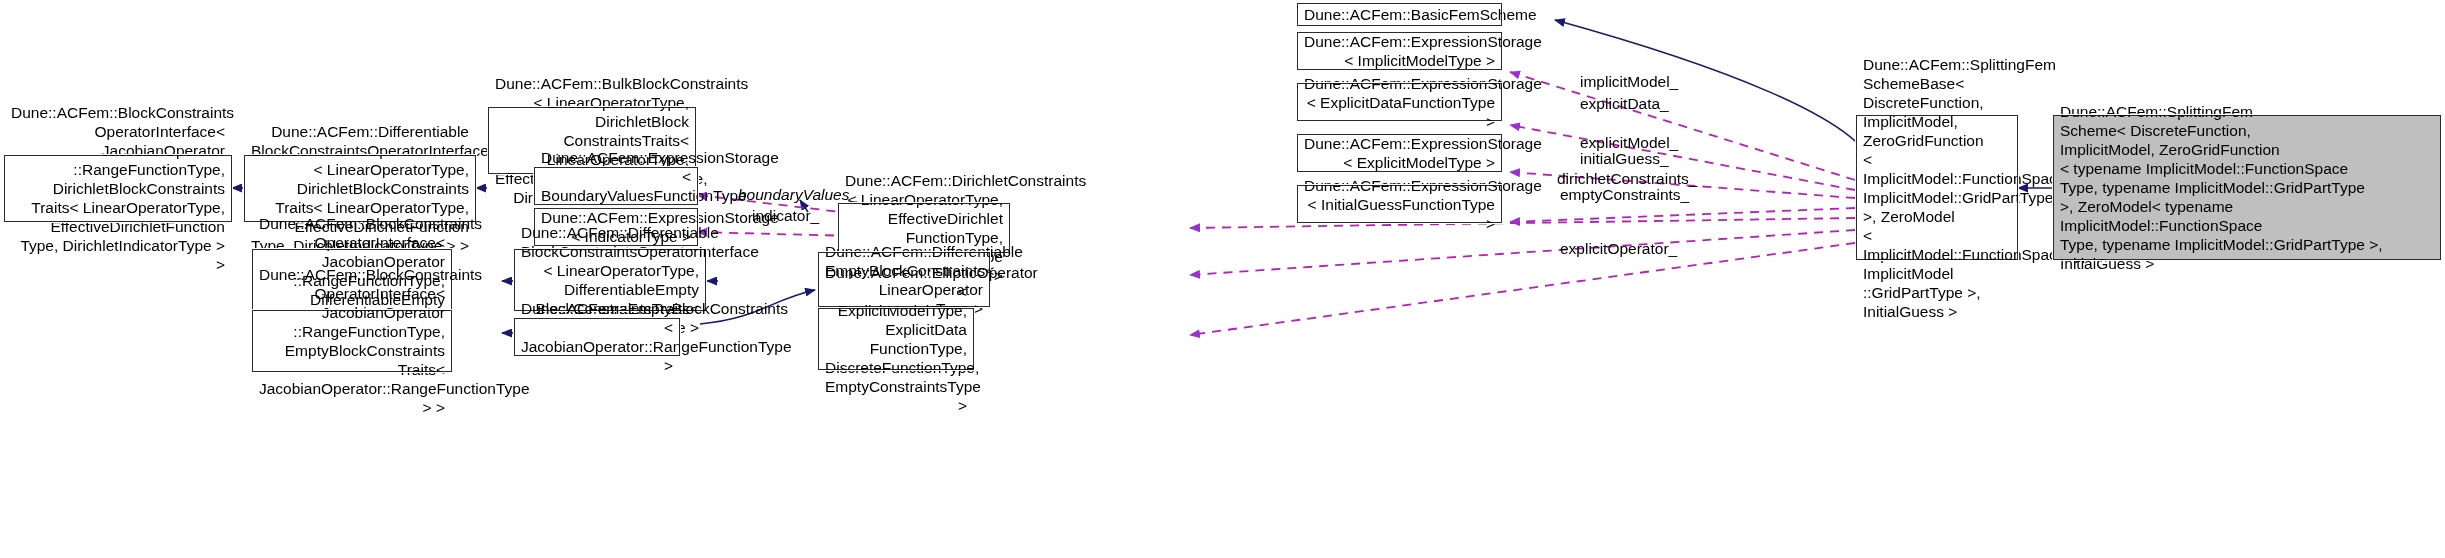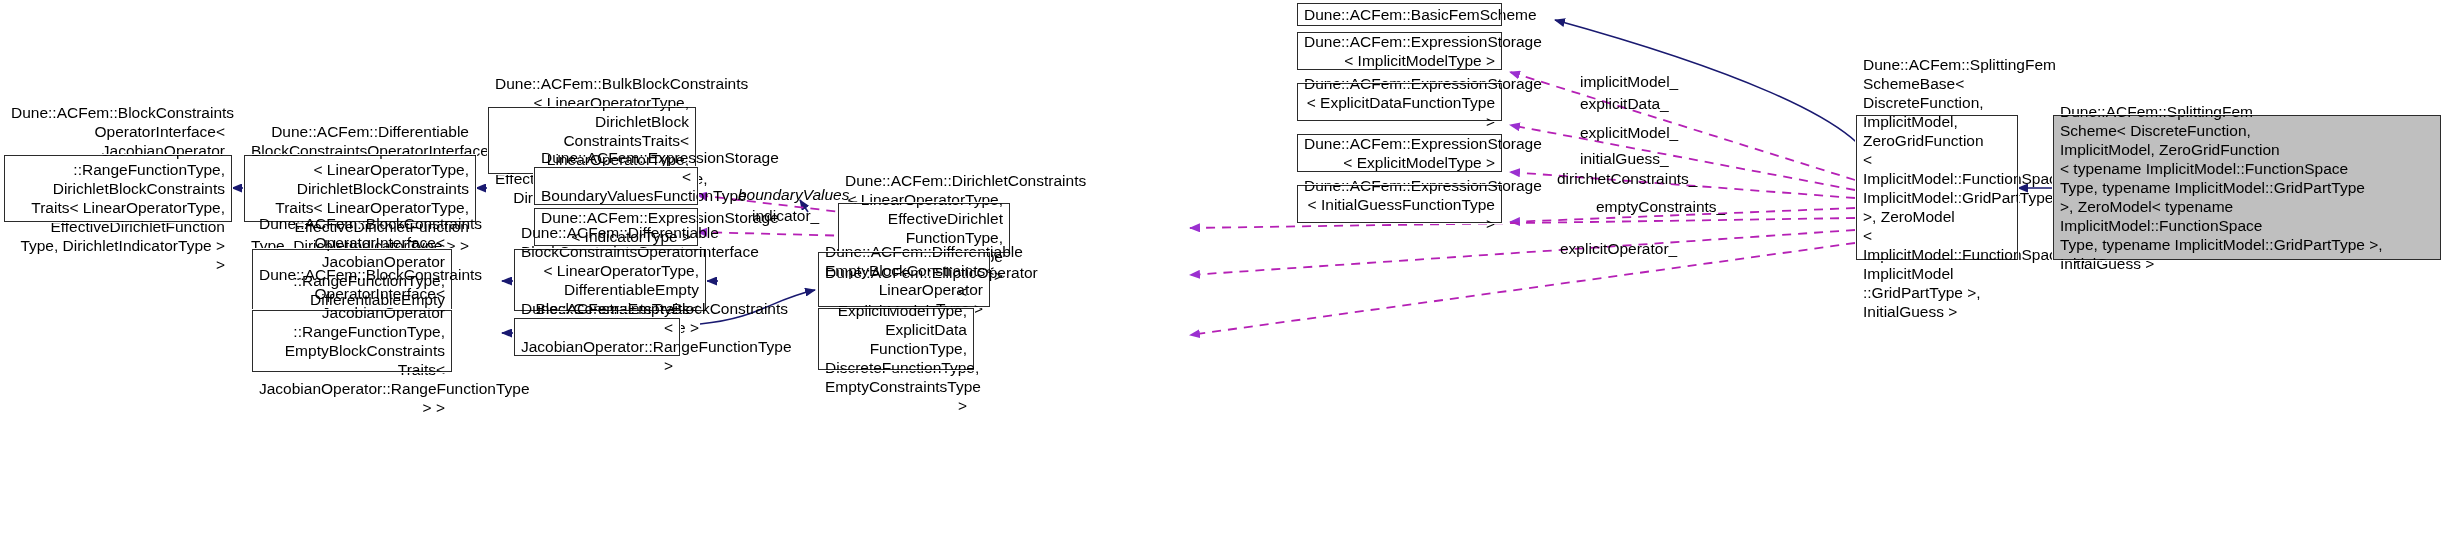--- a/index.html
+++ b/index.html
@@ -201,21 +201,21 @@
 Scheme&lt; DiscreteFunction,
  ImplicitModel, ZeroGridFunction
 &lt; typename ImplicitModel::FunctionSpace
 Type, typename ImplicitModel::GridPartType
  &gt;, ZeroModel&lt; typename ImplicitModel::FunctionSpace
 Type, typename ImplicitModel::GridPartType &gt;, InitialGuess &gt;</span>
   </div>
 
   <span class="edge-label" style="left:1580px; top:64px;margin-top:9px;">implicitModel_</span>
   <span class="edge-label" style="left:1580px; top:95px;">explicitData_</span>
-  <span class="edge-label" style="left:1580px; top:124px;">explicitModel_</span>
+  <span class="edge-label" style="left:1580px; top:134px;">explicitModel_</span>
   <span class="edge-label" style="left:1580px; top:150px;">initialGuess_</span>
   <span class="edge-label" style="left:1557px; top:170px;">dirichletConstraints_</span>
-  <span class="edge-label" style="left:1560px; top:198px;margin-left:36px;">emptyConstraints_</span>
+  <span class="edge-label" style="left:1560px; top:186px;">emptyConstraints_</span>
   <span class="edge-label" style="left:1560px; top:240px;">explicitOperator_</span>
   <span class="edge-label" style="left:738px; top:186px;font-style:italic;">boundaryValues_</span>
   <span class="edge-label" style="left:752px; top:207px;">indicator_</span>
 
 </div>
 
 </body></html>

